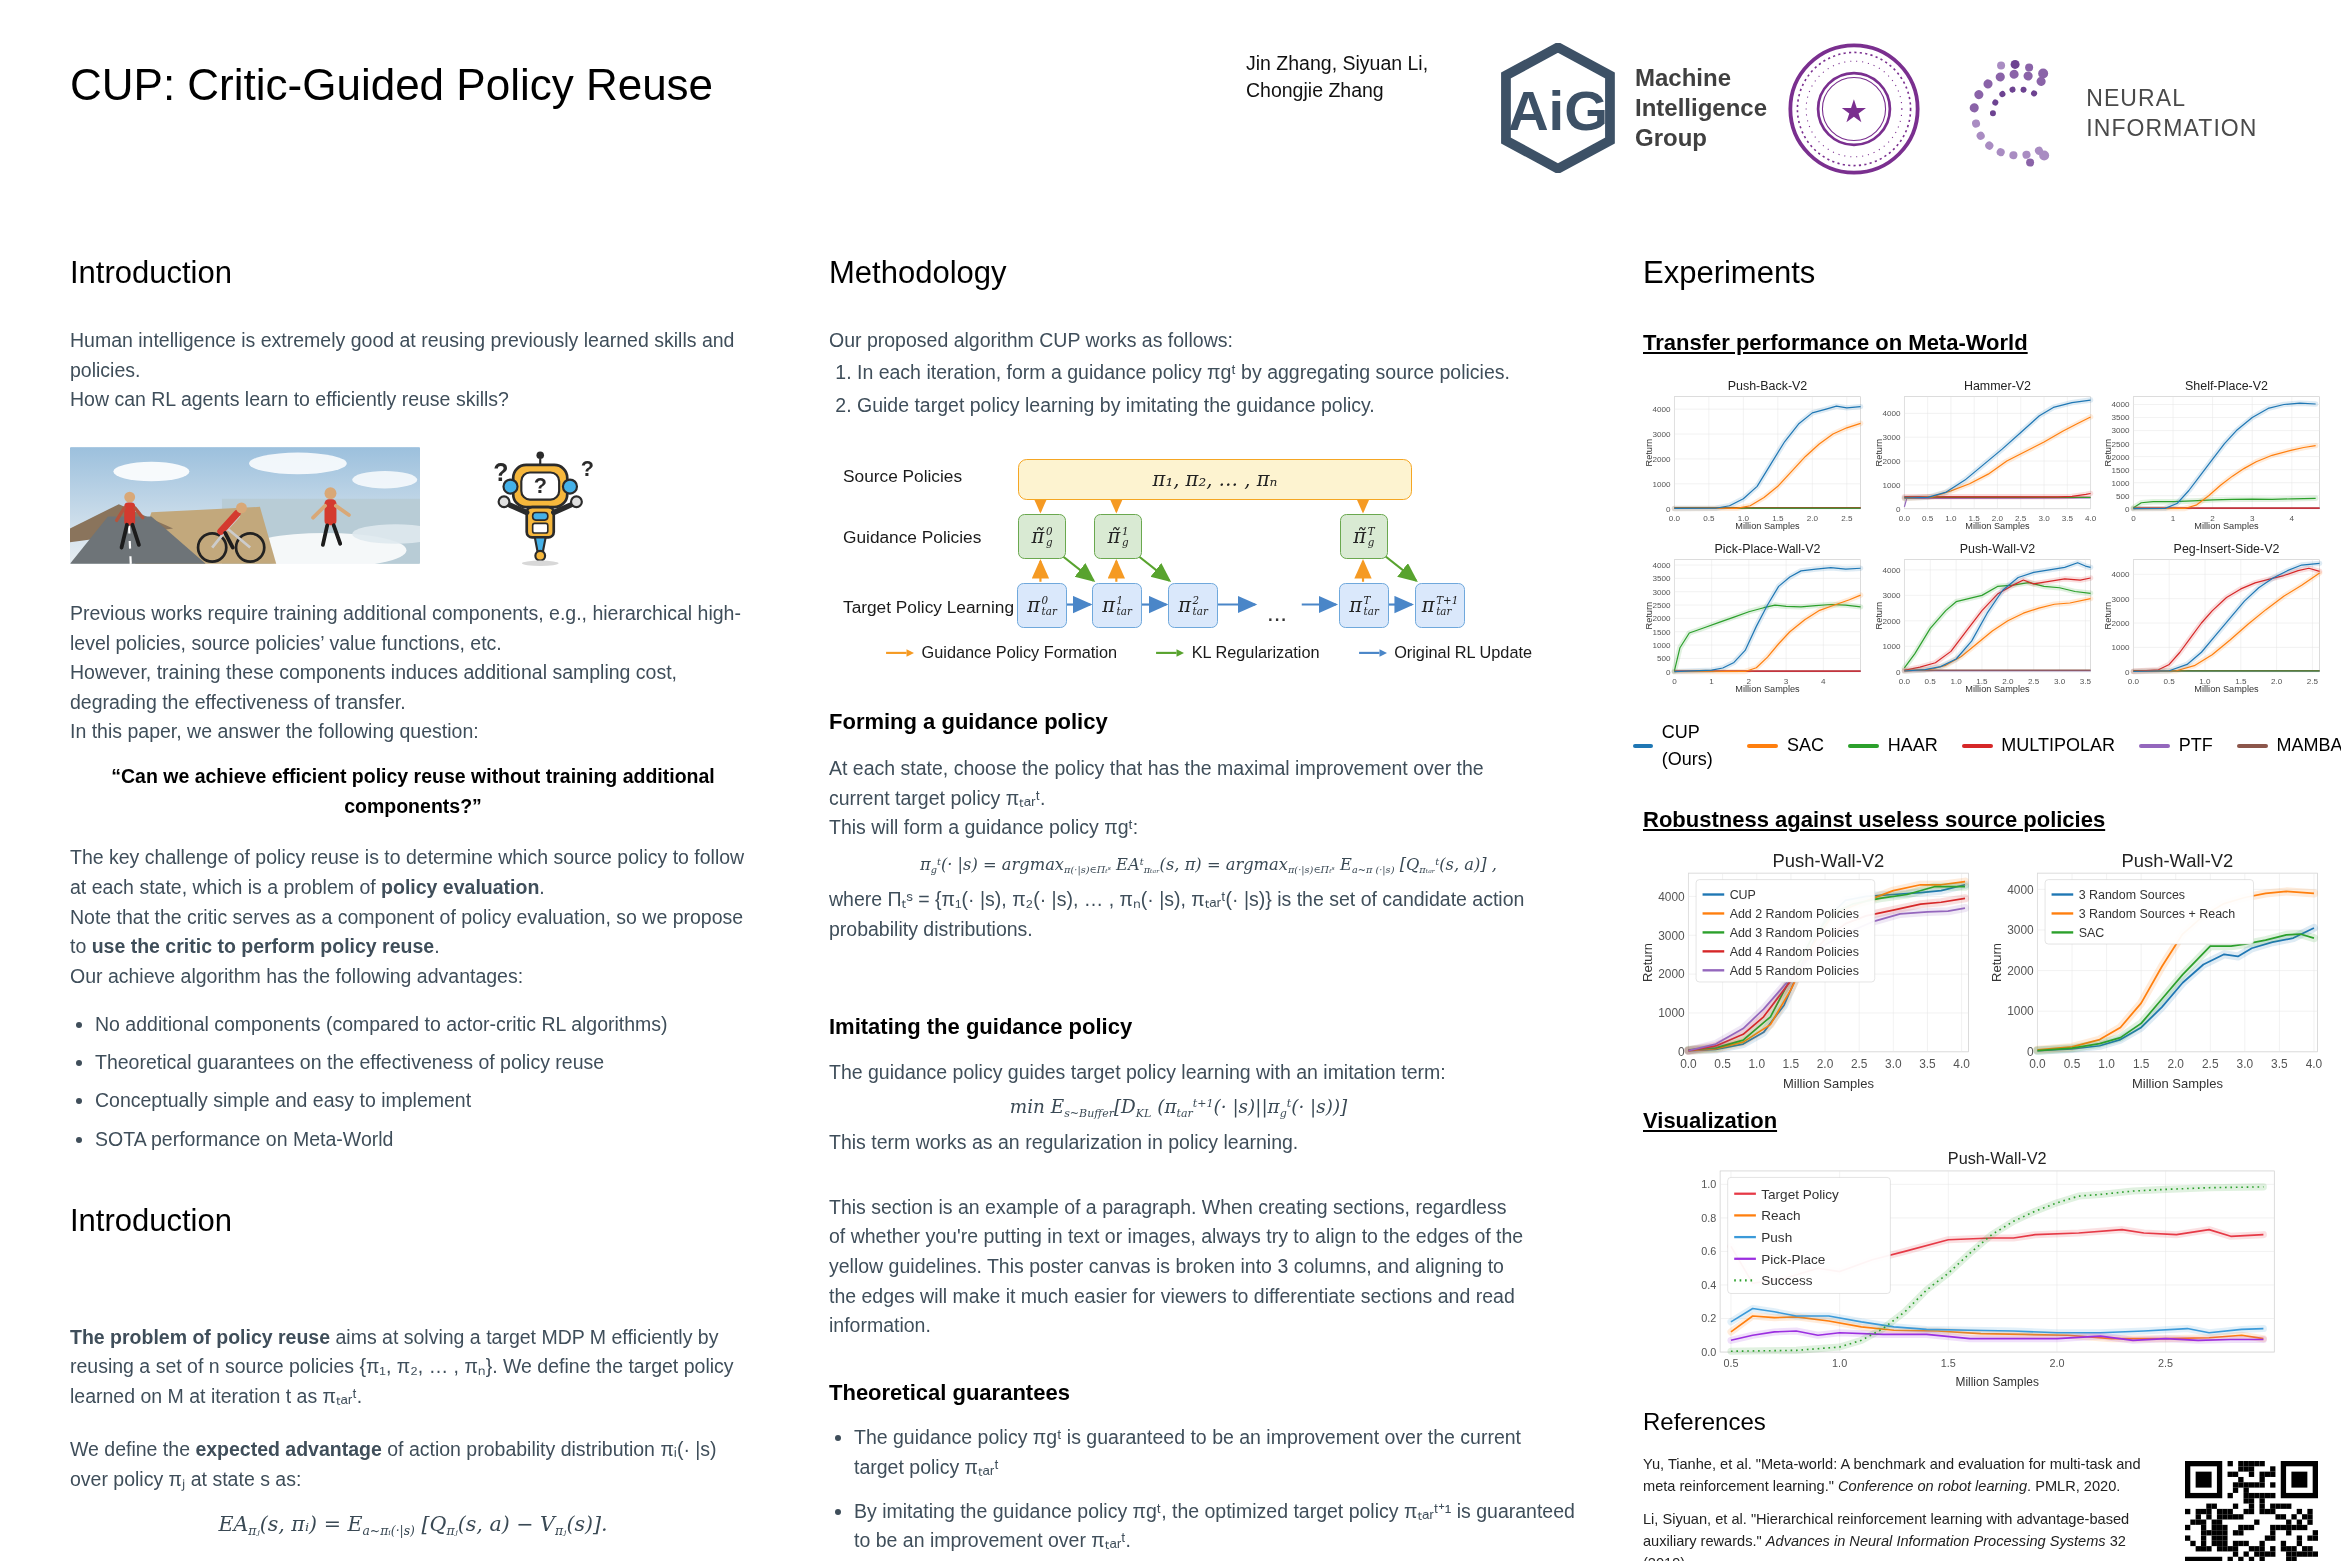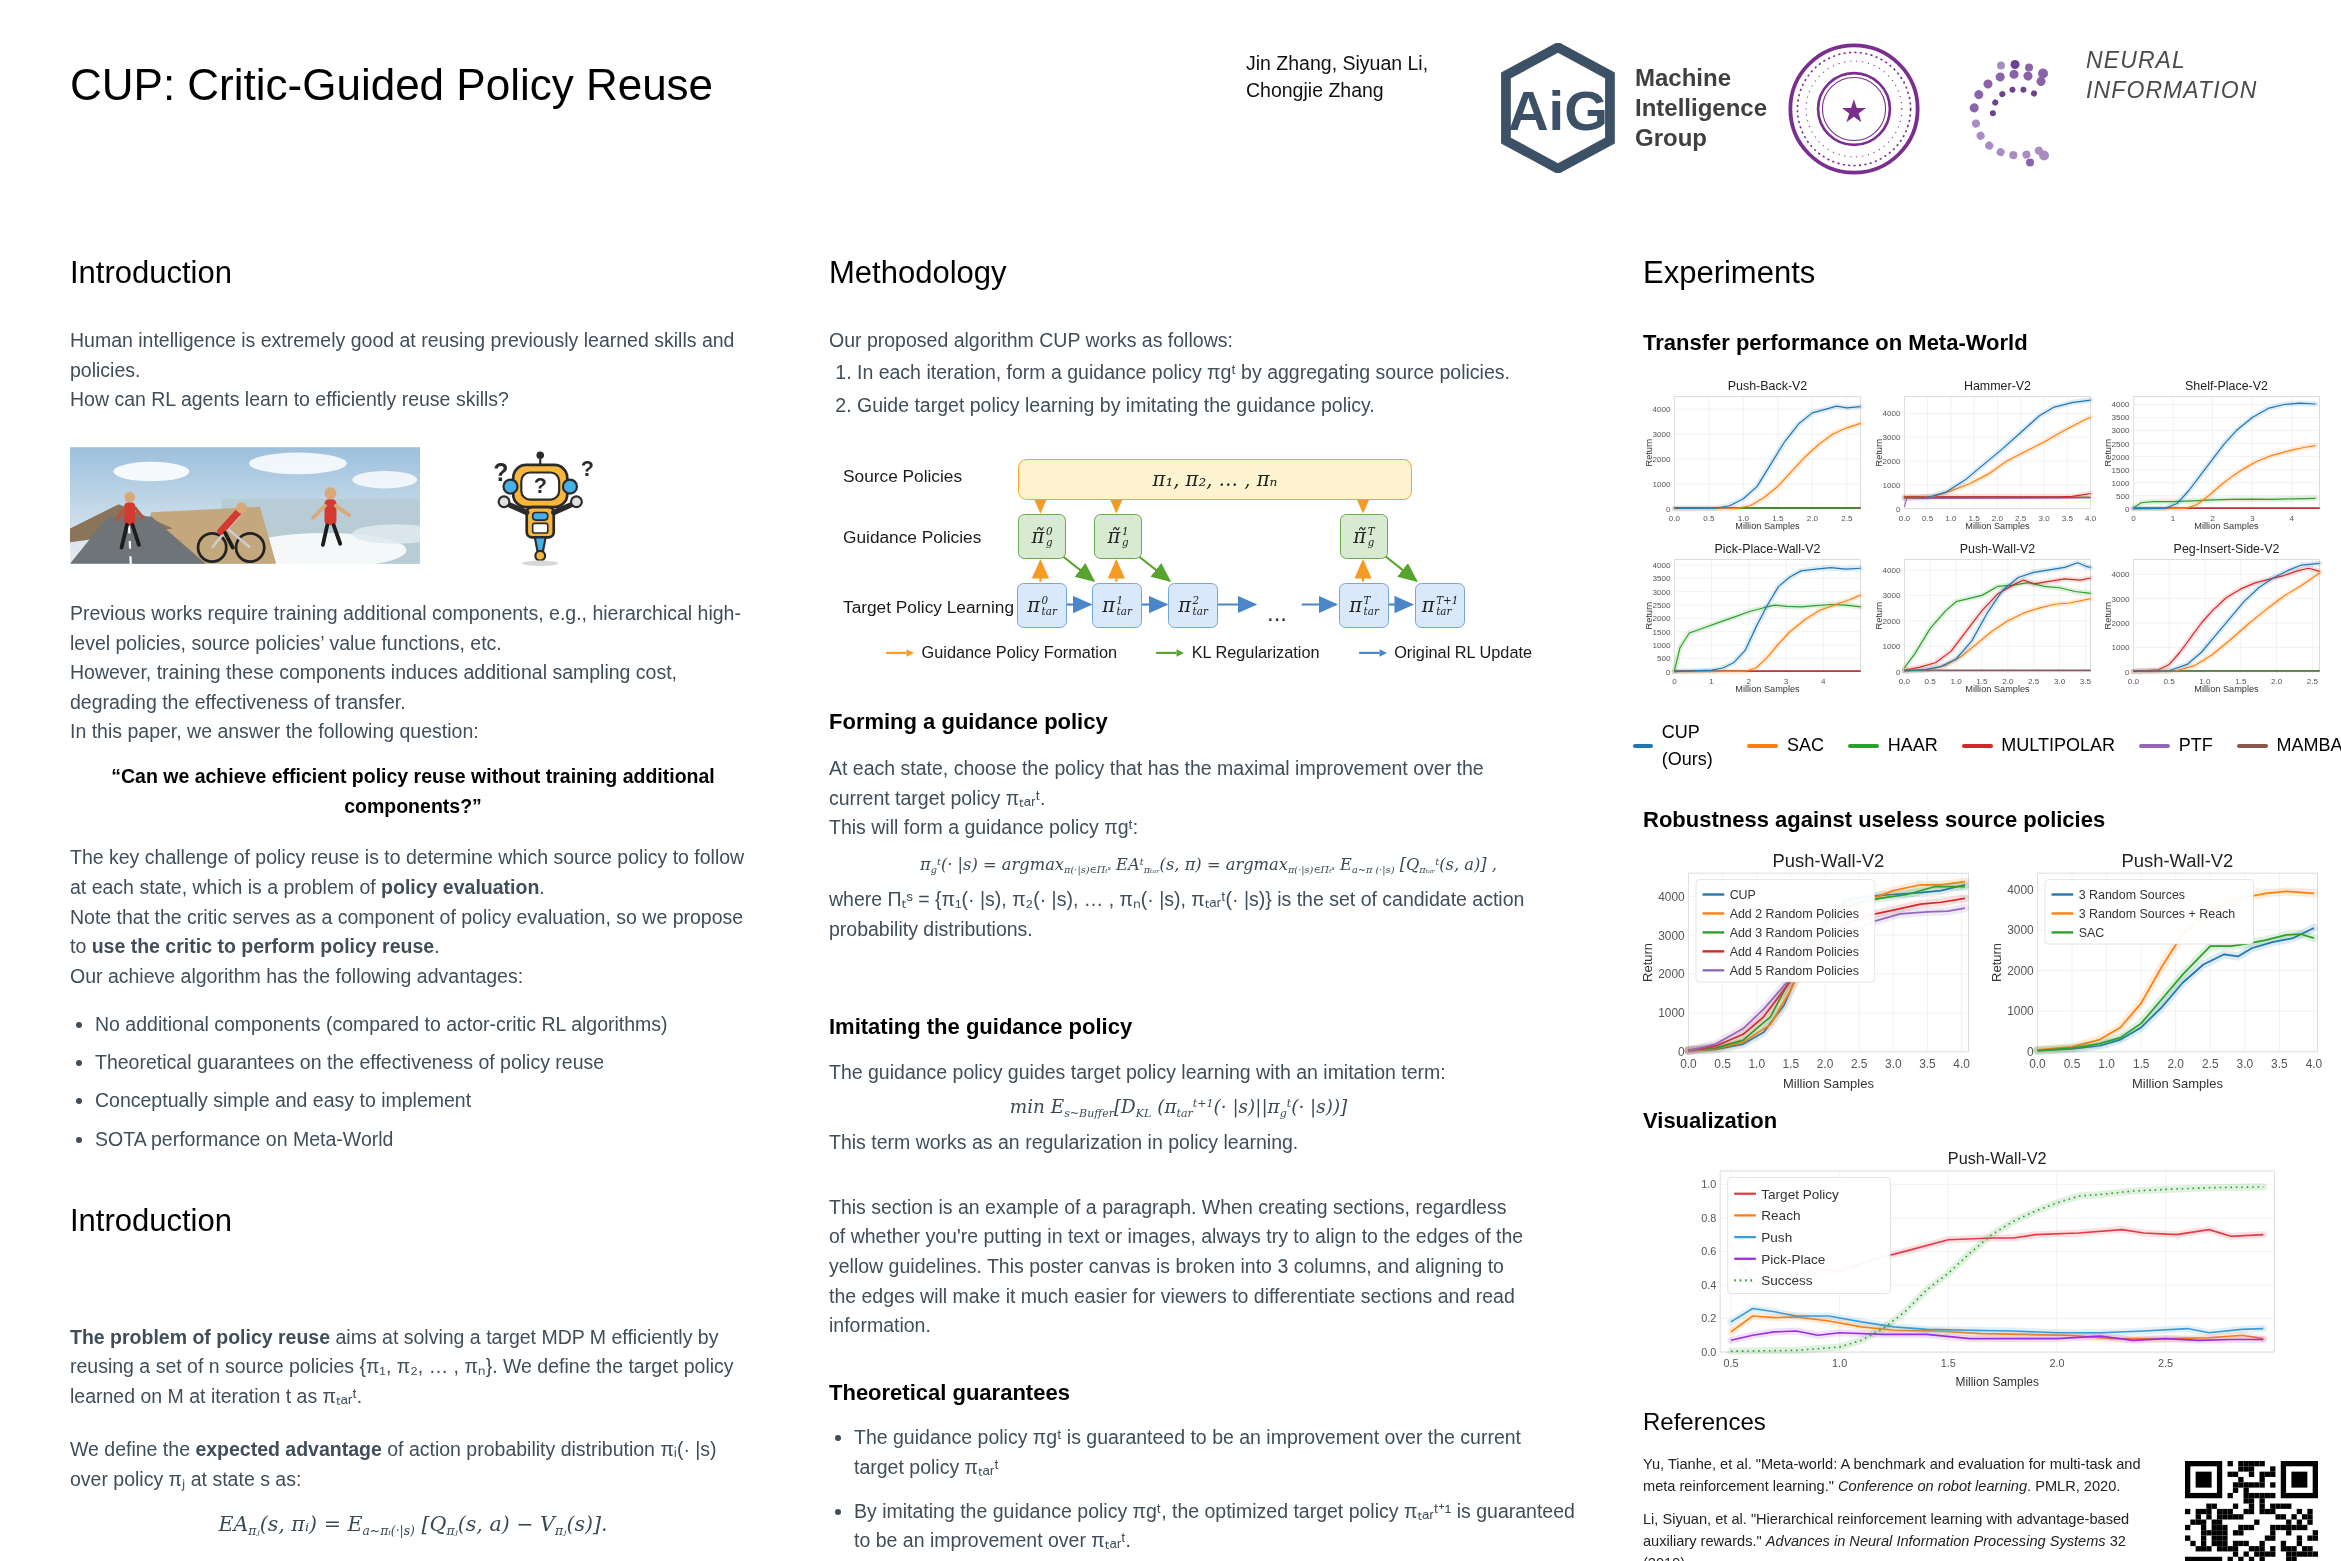--- a/index.html
+++ b/index.html
@@ -39,21 +39,21 @@
   .chartrow{display:flex;gap:6.5px;}
   .chart{background:#fff;}
   svg text{font-family:"Liberation Sans",sans-serif;}
   .mwlegend{display:flex;justify-content:center;align-items:center;gap:24px;margin-top:22px;}
   .mwlegend .item{display:flex;align-items:center;gap:8.7px;font-size:18px;color:#000;}
   .mwlegend .chip{width:31px;height:4.9px;border-radius:2.7px;display:inline-block;}
   .refs{font-size:14.6px;line-height:1.5;color:#222;width:504px;}
   .refs p{margin-bottom:11px;}
   .refs i{font-style:italic;}
   .refhead{font-size:24px;font-weight:400;color:#000;margin:0 0 14px 0;}
-  .subhead40{font-size:22px;font-weight:700;color:#000;}
+  .subhead40{font-size:22px;font-weight:700;color:#000;text-decoration:underline;}
 </style>
 </head>
 <body>
 
 <div class="abs" style="left:70px;top:52px;">
   <h1 class="poster-title">CUP: Critic-Guided Policy Reuse</h1>
 </div>
 
 <div class="abs authors" style="left:1246px;top:50px;">
   <div>Jin Zhang, Siyuan Li,</div>
@@ -74,21 +74,21 @@
 
 <svg class="abs" style="left:1786px;top:41px;font-size:36px" width="136" height="136" viewBox="0 0 250 250">
   <circle cx="125" cy="125" r="117" fill="#ffffff" stroke="#7a2f8f" stroke-width="7"></circle>
   <circle cx="125" cy="125" r="104" fill="none" stroke="#7a2f8f" stroke-width="3" stroke-dasharray="4 6"></circle>
   <circle cx="125" cy="125" r="66" fill="none" stroke="#7a2f8f" stroke-width="5"></circle>
   <circle cx="125" cy="125" r="58" fill="none" stroke="#7a2f8f" stroke-width="2"></circle>
   <text x="125" y="148" text-anchor="middle" font-size="58" fill="#7a2f8f">★</text>
   <circle cx="125" cy="125" r="88" fill="none" stroke="#7a2f8f" stroke-width="2" stroke-dasharray="2 9"></circle>
 </svg>
 
-<div class="abs" style="left:1946px;top:46px;display:flex;gap:15px;font-style:italic;">
+<div class="abs" style="left:1946px;top:46px;display:flex;align-items:center;gap:15px;">
   <svg width="136" height="136" viewBox="0 0 125 125">
     <path d="M95 30 C 60 10, 25 35, 28 65" fill="none" stroke="#8a63a8" stroke-width="9" stroke-linecap="round" stroke-dasharray="0.1 14"></path>
     <path d="M30 72 C 35 100, 70 112, 95 98" fill="none" stroke="#a98cc2" stroke-width="8" stroke-linecap="round" stroke-dasharray="0.1 13"></path>
     <path d="M88 42 C 65 30, 45 45, 47 64" fill="none" stroke="#6d4391" stroke-width="6" stroke-linecap="round" stroke-dasharray="0.1 11"></path>
     <circle cx="97" cy="22" r="5" fill="#8a63a8"></circle>
       <circle cx="83" cy="16" r="4" fill="#8a63a8"></circle>
     <circle cx="69" cy="13" r="4.5" fill="#6d4391"></circle>
       <circle cx="55" cy="14" r="4" fill="#a98cc2"></circle>
     <circle cx="98" cy="104" r="5" fill="#a98cc2"></circle>
       <circle cx="84" cy="111" r="4" fill="#8a63a8"></circle>

